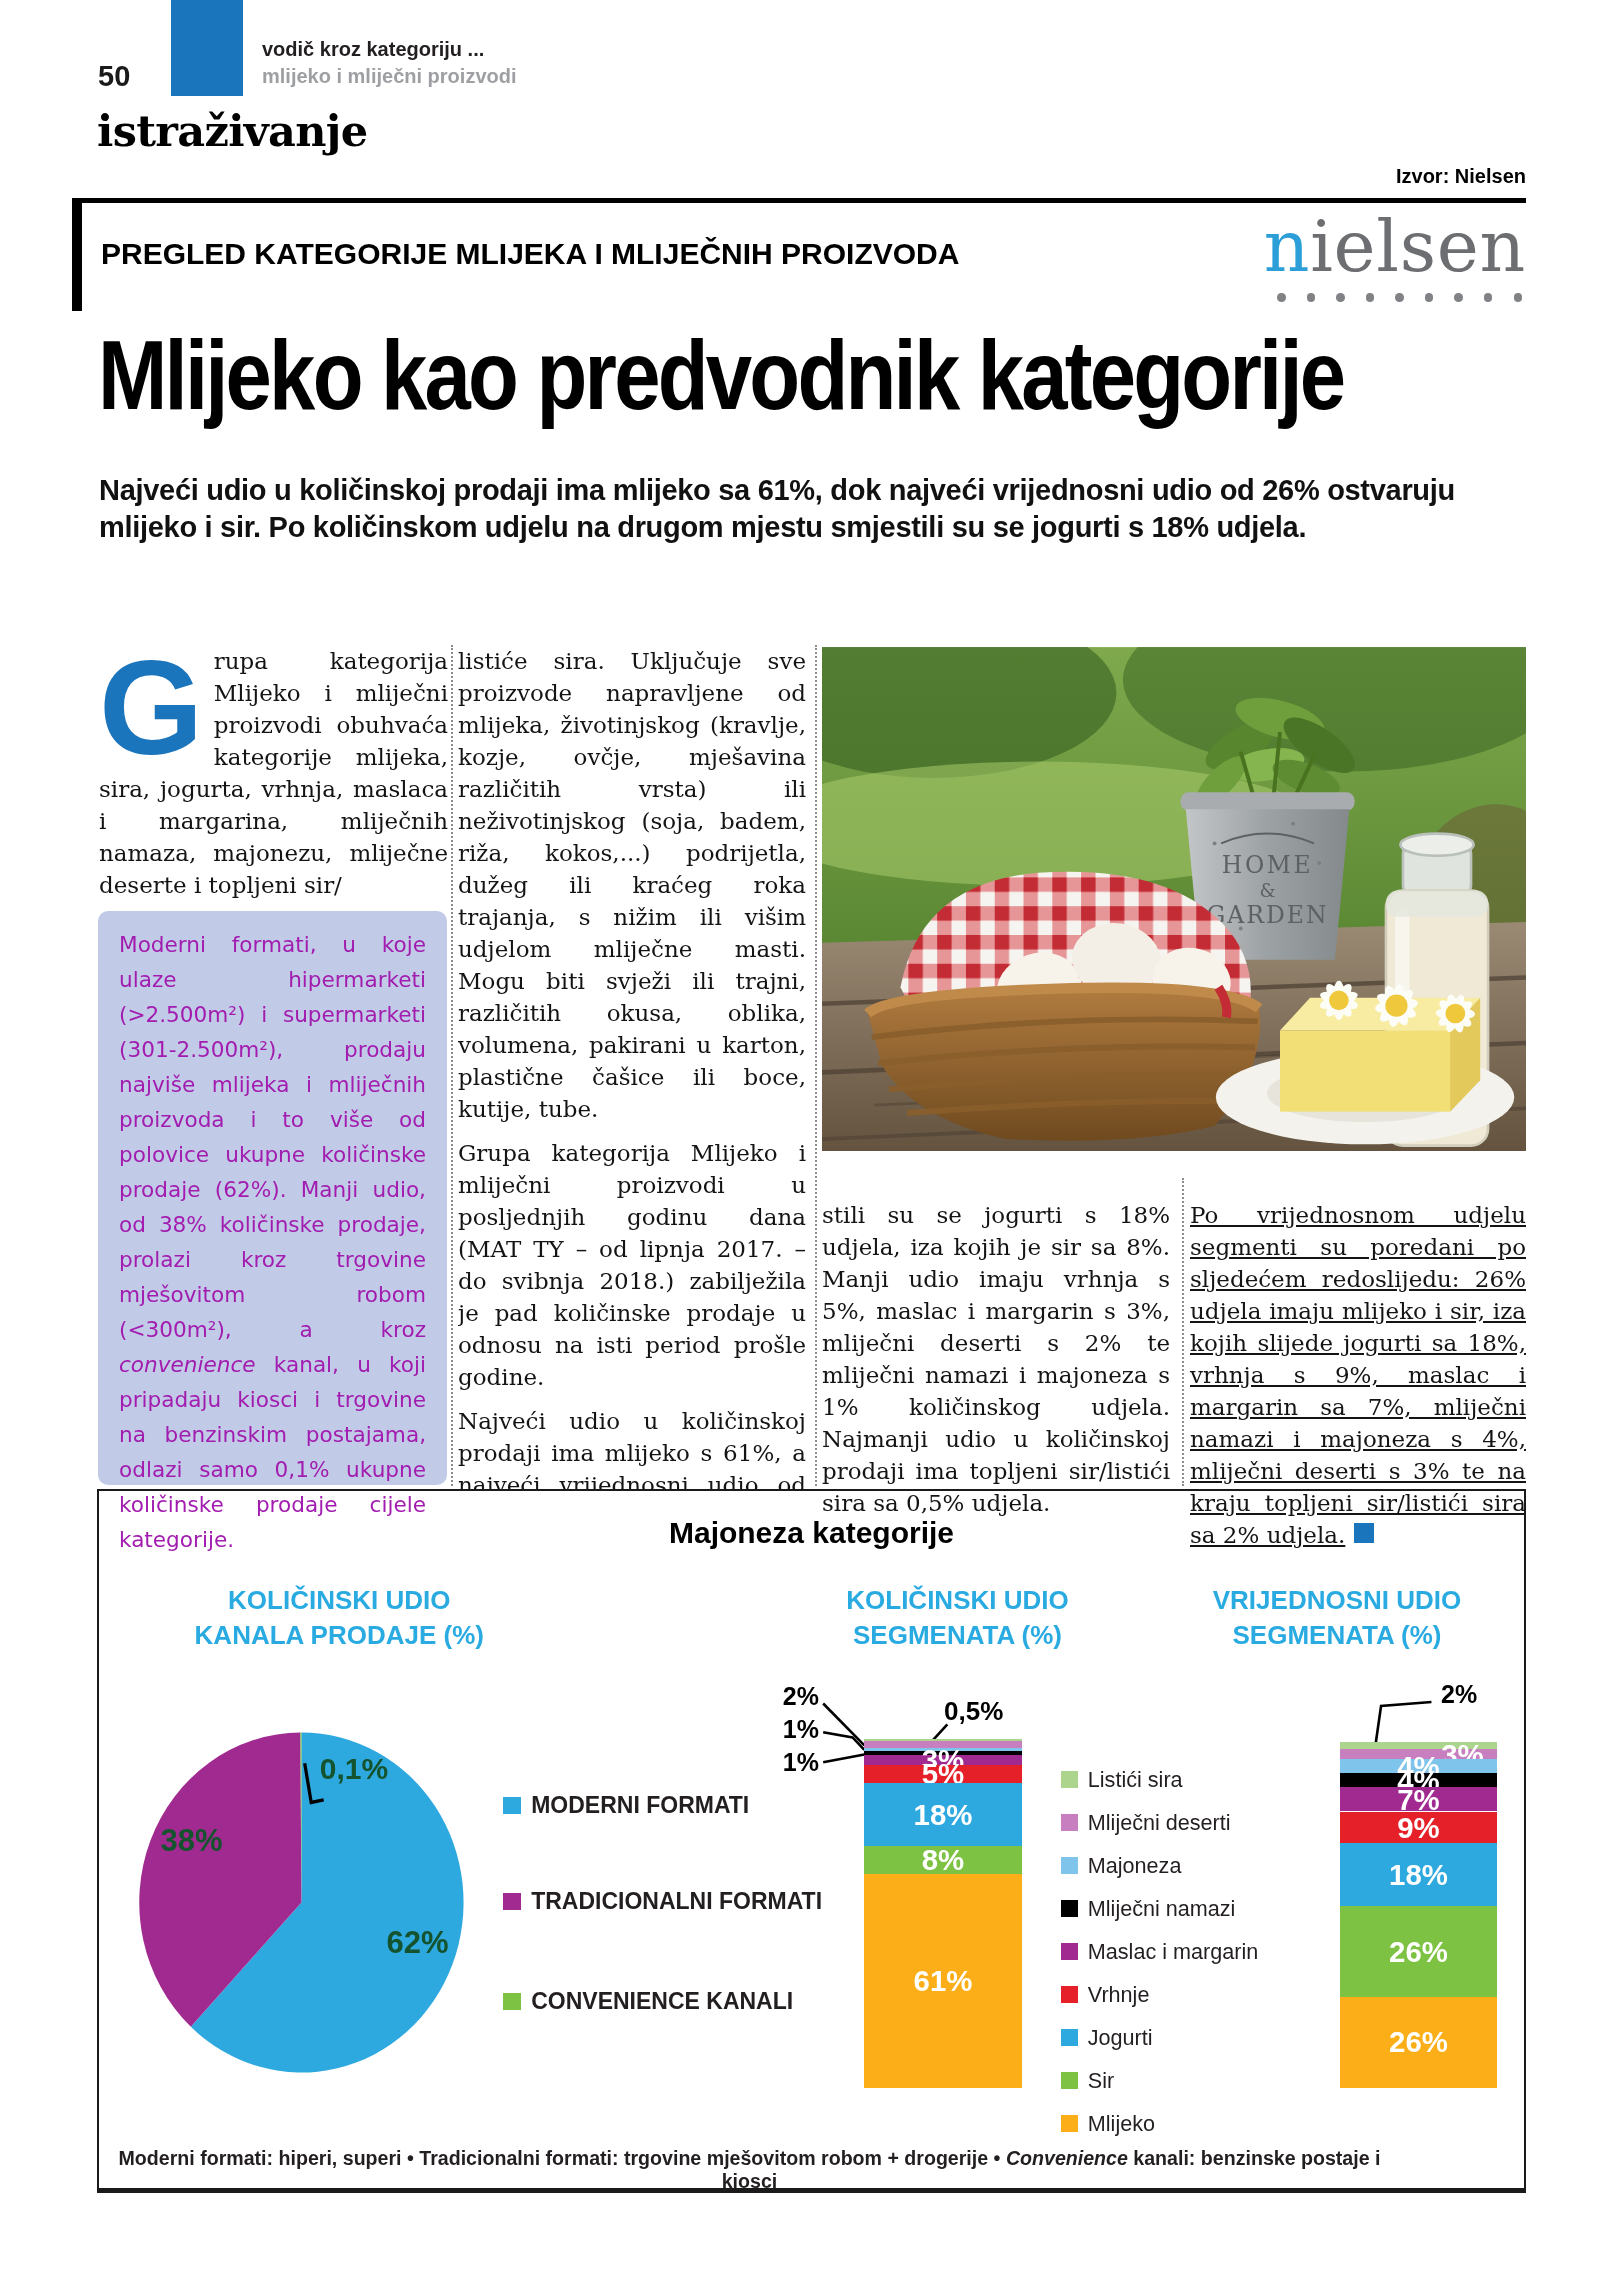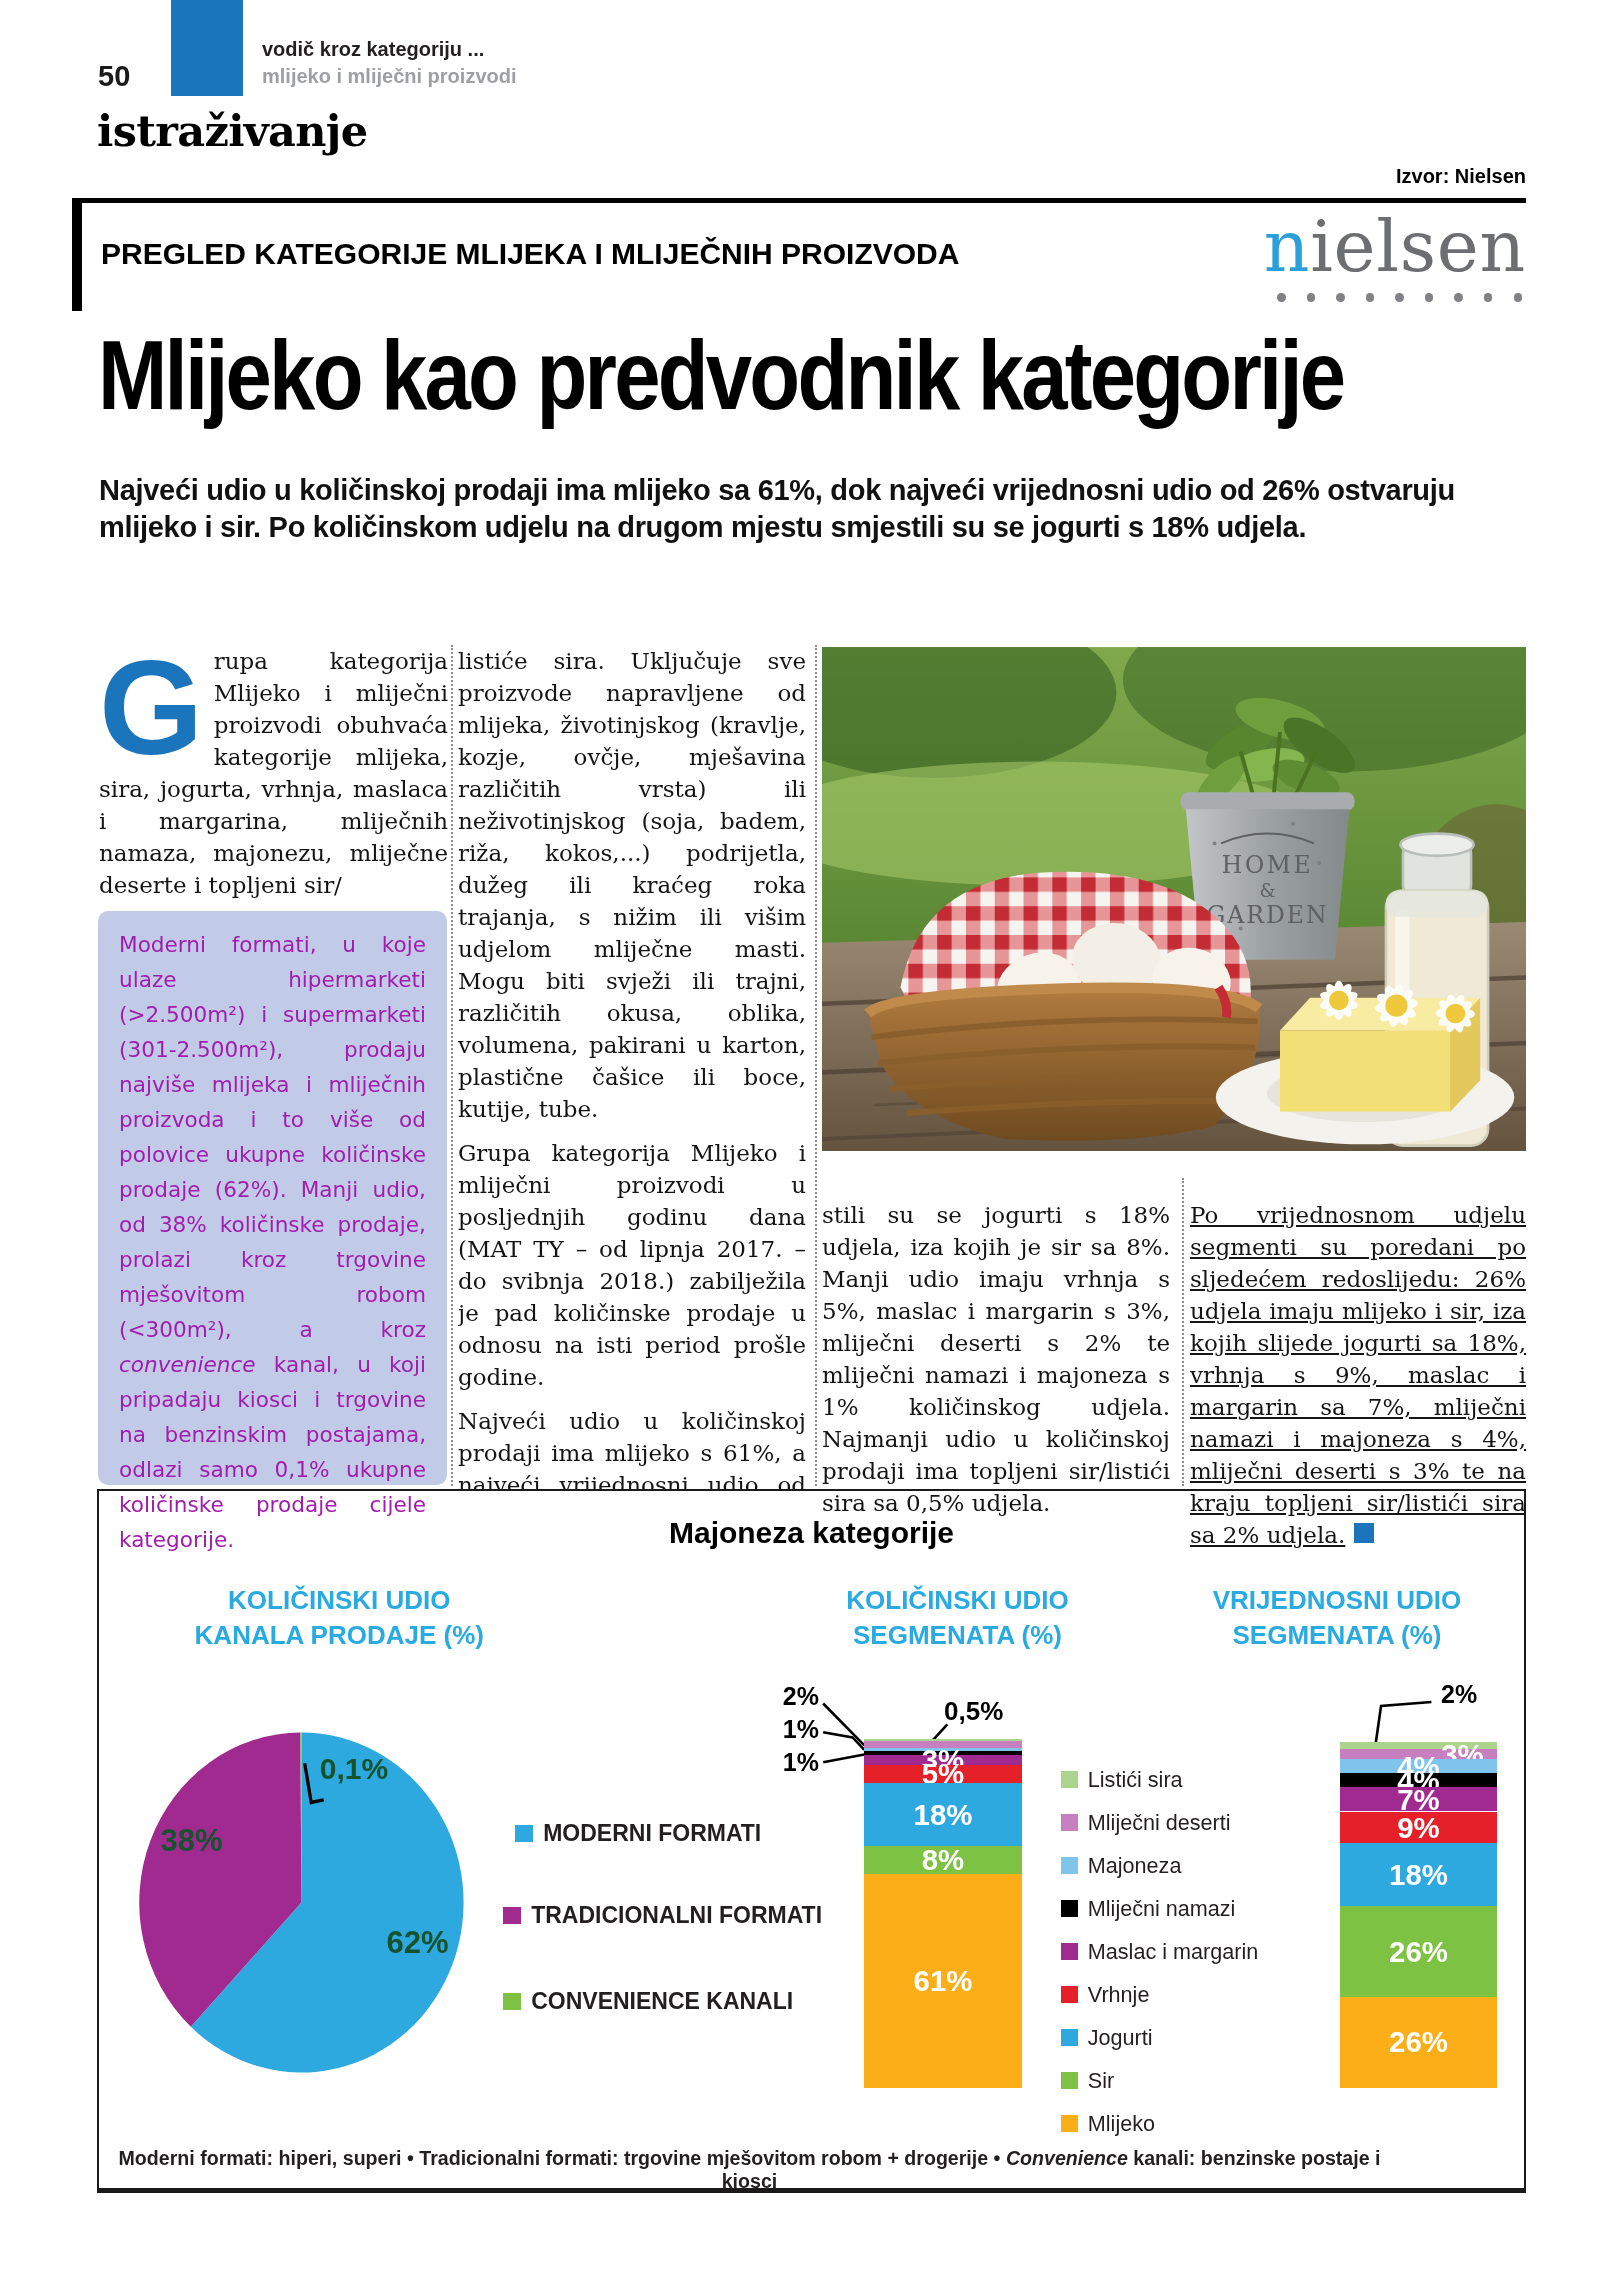--- a/index.html
+++ b/index.html
@@ -229,25 +229,25 @@
           <path d="M253,265 L253.0,5.0 A248,260 0 1 1 83.9,455.2 Z" fill="#2ea9e0"></path>
           <path d="M253,265 L83.9,455.2 A248,260 0 0 1 251.4,5.0 Z" fill="#a12a90"></path>
           <path d="M253,265 L251.4,5.0 A248,260 0 0 1 253.0,5.0 Z" fill="#7dc242"></path>
         </g>
       <polyline points="287,108 268,112 258,52" fill="none" stroke="#000" stroke-width="5"></polyline>
     </svg>
     <div class="pielab abs" style="left:276px;top:434px;width:85px;">62%</div>
     <div class="pielab abs" style="left:50px;top:332px;width:85px;">38%</div>
     <div class="pielab abs" style="left:209px;top:260px;width:92px;font-size:30px;">0,1%</div>
     <div id="pie-legend" class="abs" style="left:404px;top:302px;width:340px;height:262px;">
-        <div class="lg-row" style="top: 0px; left: 12px; margin-top: 28px;">
+        <div class="lg-row" style="top: 0px; left: 0px;">
           <span class="lg-mark" style="background: rgb(46, 169, 224);"></span>
           <span class="lg-text">MODERNI FORMATI</span>
         </div>
-        <div class="lg-row" style="top: 110px; left: 0px;">
+        <div class="lg-row" style="top: 96px; left: 0px;">
           <span class="lg-mark" style="background: rgb(161, 42, 144);"></span>
           <span class="lg-text">TRADICIONALNI FORMATI</span>
         </div>
         <div class="lg-row" style="top: 196px; left: 0px;">
           <span class="lg-mark" style="background: rgb(125, 194, 66);"></span>
           <span class="lg-text">CONVENIENCE KANALI</span>
         </div>
       </div>
 
     <div class="abs" style="left:649px;top:186px;width:366px;height:432px;">

